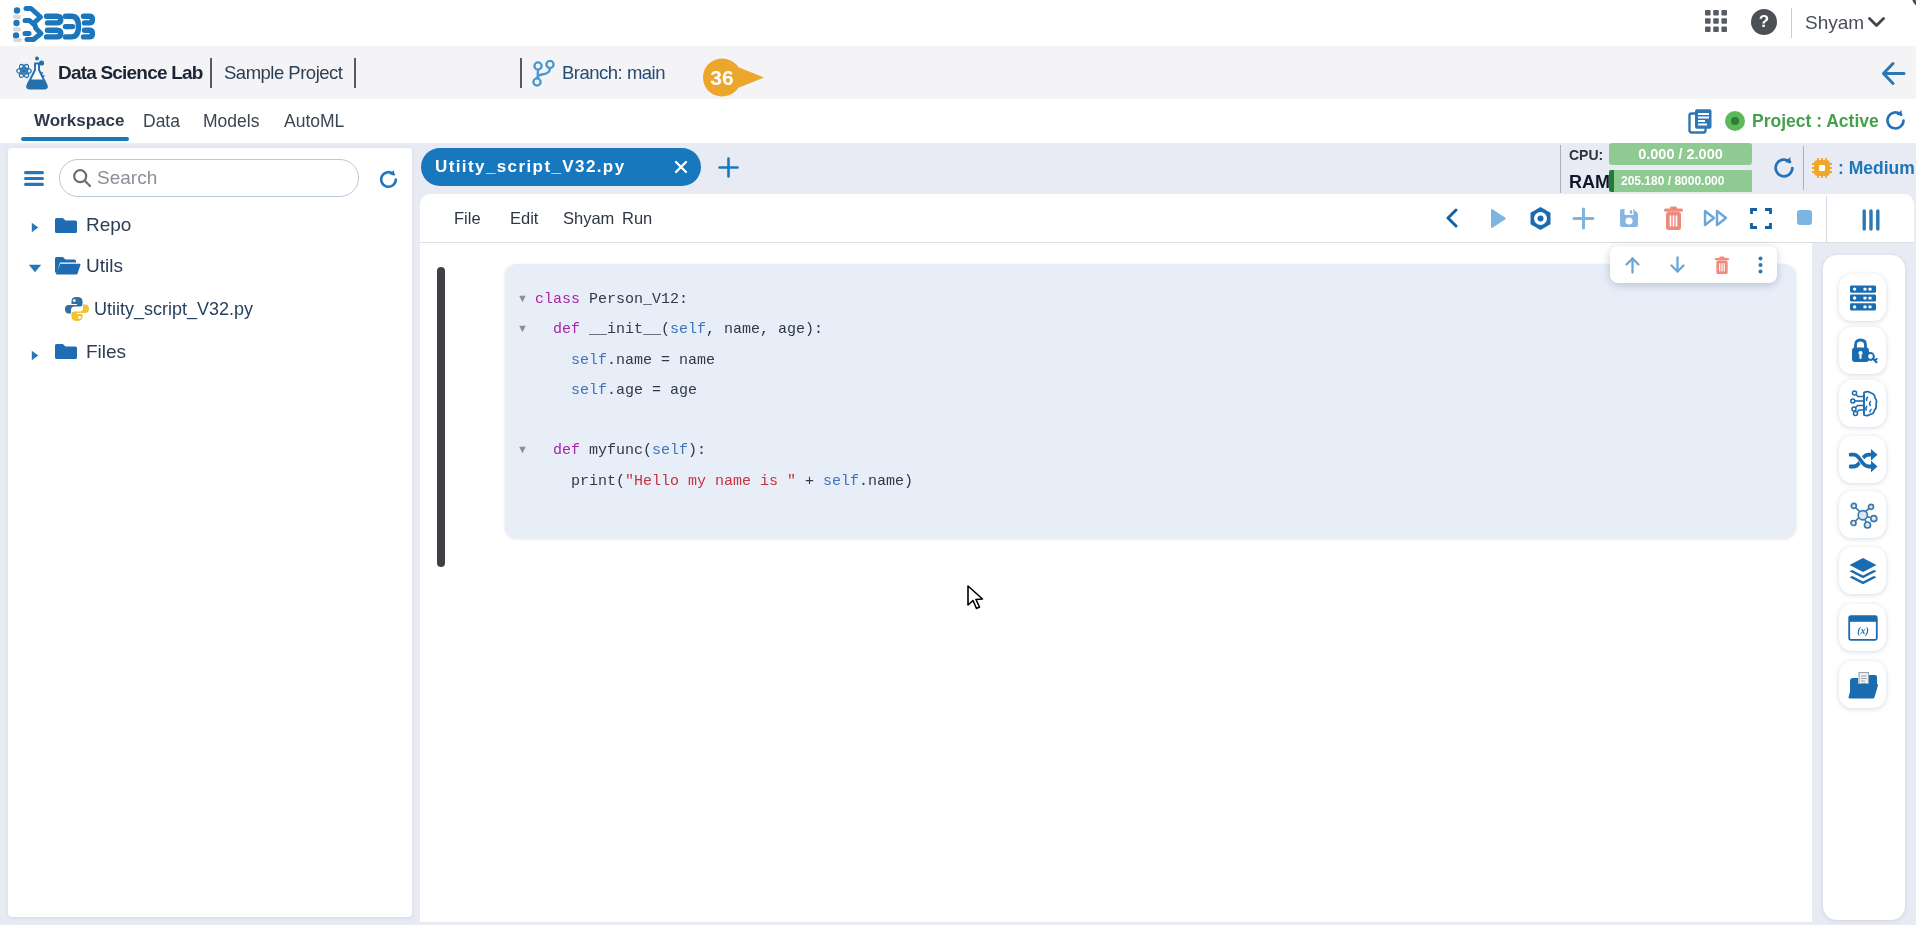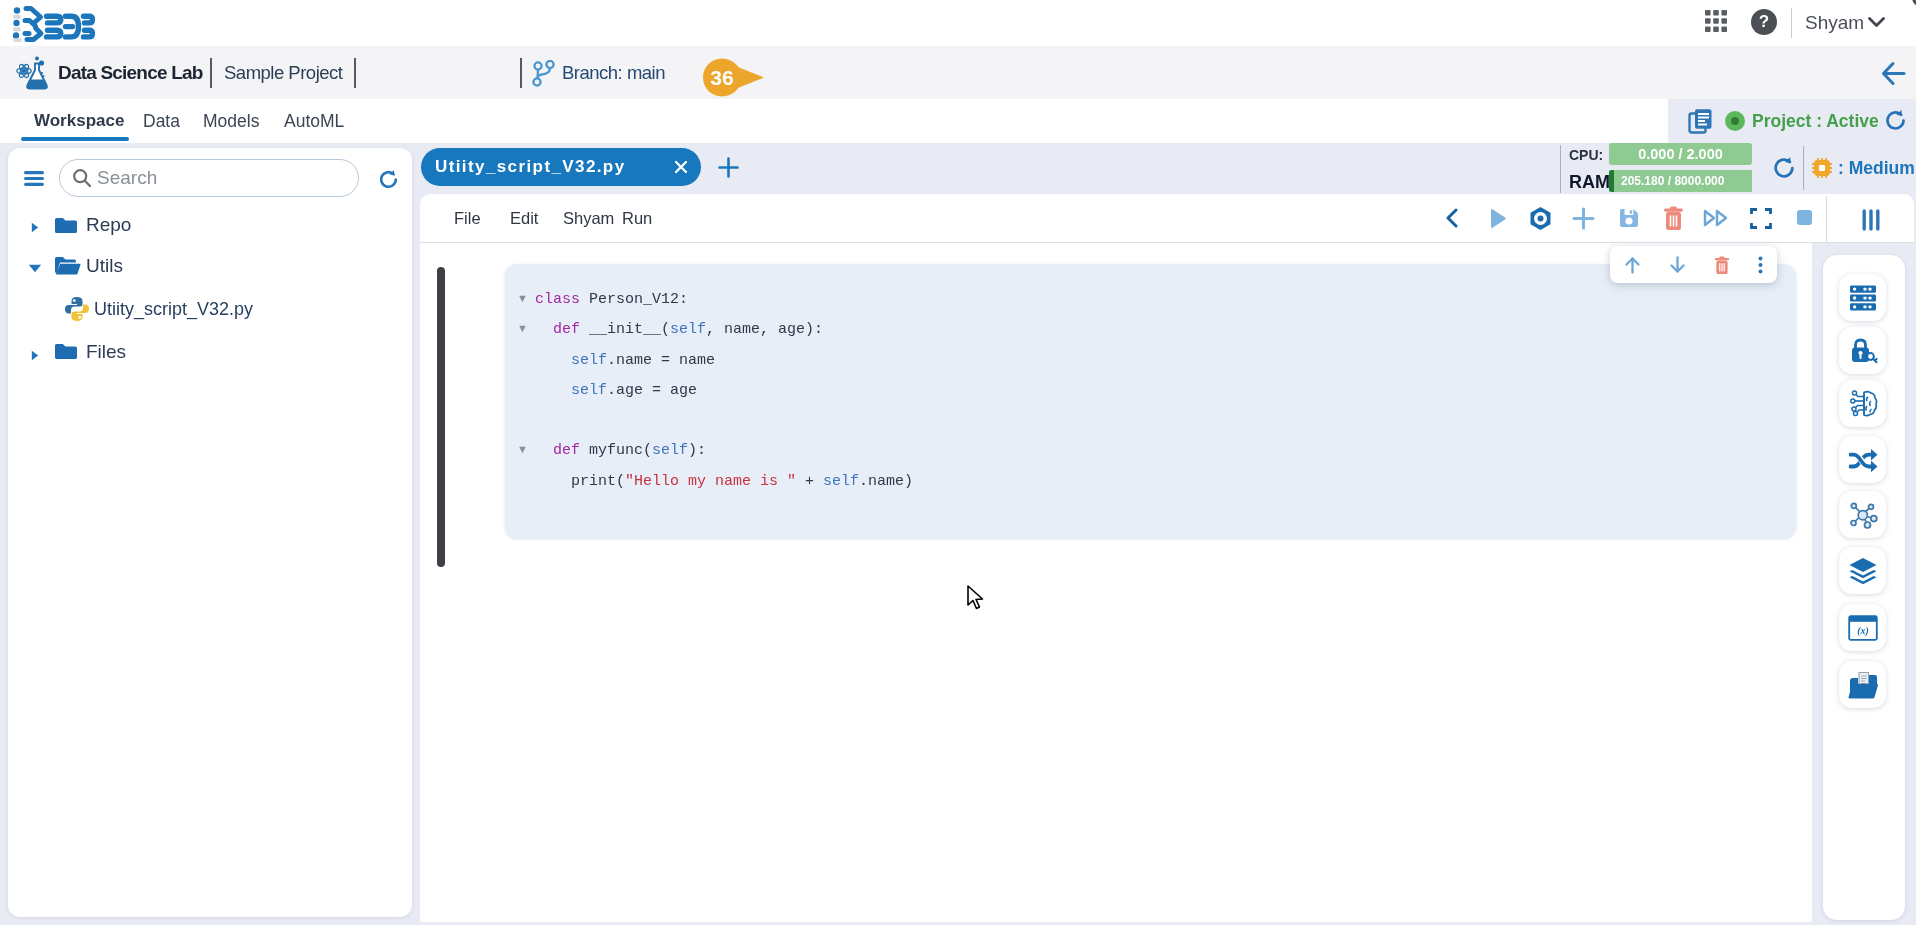--- a/index.html
+++ b/index.html
@@ -1,25 +1,25 @@
 <!DOCTYPE html>
 <html><head>
 <meta charset="utf-8">
 <style>
 *{margin:0;padding:0;box-sizing:border-box}
 html,body{width:1916px;height:925px;overflow:hidden;font-family:"Liberation Sans",sans-serif}
 #app{position:relative;width:1916px;height:925px;background:#e9ebf4;overflow:hidden}
 .abs{position:absolute}
 .topbar{position:absolute;left:0;top:0;width:1916px;height:46px;background:#fff}
 .bar2{position:absolute;left:0;top:46px;width:1916px;height:53px;background:#f4f4f6}
-.bar3{position:absolute;left:0;top:99px;width:1668px;height:44px;background:#fff}
+.bar3{position:absolute;left:0;top:99px;width:1916px;height:44px;background:#fff}
 .sep2{position:absolute;top:12px;width:1.5px;height:30px;background:#555b64}
 .b2txt{position:absolute;top:0;height:53px;line-height:53px;font-size:18.5px;letter-spacing:-0.5px;font-weight:400;color:#2c3e55;white-space:nowrap}
 .tab3{position:absolute;top:0;height:44px;line-height:44px;font-size:17.5px;font-weight:400;color:#3c4554;white-space:nowrap}
-.sidebar{position:absolute;left:8px;top:148px;width:404px;height:769px;background:#fff;border-radius:12px;box-shadow:0 1px 4px rgba(90,100,130,.15)}
+.sidebar{position:absolute;left:8px;top:148px;width:404px;height:769px;background:#fff;border-radius:4px;box-shadow:0 1px 4px rgba(90,100,130,.15)}
 .treetxt{position:absolute;font-size:19px;font-weight:400;color:#2c3c55;white-space:nowrap}
 .editor{position:absolute;left:420px;top:243px;width:1392px;height:679px;background:#fff}
 .menuitem{position:absolute;top:194px;height:48px;line-height:48px;font-size:16.5px;font-weight:400;color:#2f3744}
 .rpanel{position:absolute;left:1823px;top:255px;width:82px;height:665px;background:#fff;border-radius:14px;box-shadow:0 1px 4px rgba(90,100,130,.18)}
 .ricon{position:absolute;left:16px;width:47px;height:47px;background:#fff;border-radius:13px;box-shadow:0 1px 5px rgba(60,80,120,.22);display:flex;align-items:center;justify-content:center}
 .cell{position:absolute;left:505px;top:264px;width:1291px;height:274px;background:#e8eef8;border-radius:12px;box-shadow:0 1px 3px rgba(120,130,160,.25)}
 .code{position:absolute;left:30px;top:21px;width:100%;font-family:"Liberation Mono",monospace;font-size:15px;line-height:30.3px;color:#30394a;white-space:pre}
 .kw{color:#a626a4}
 .slf{color:#3d74bc}
 .str{color:#c7323f}

